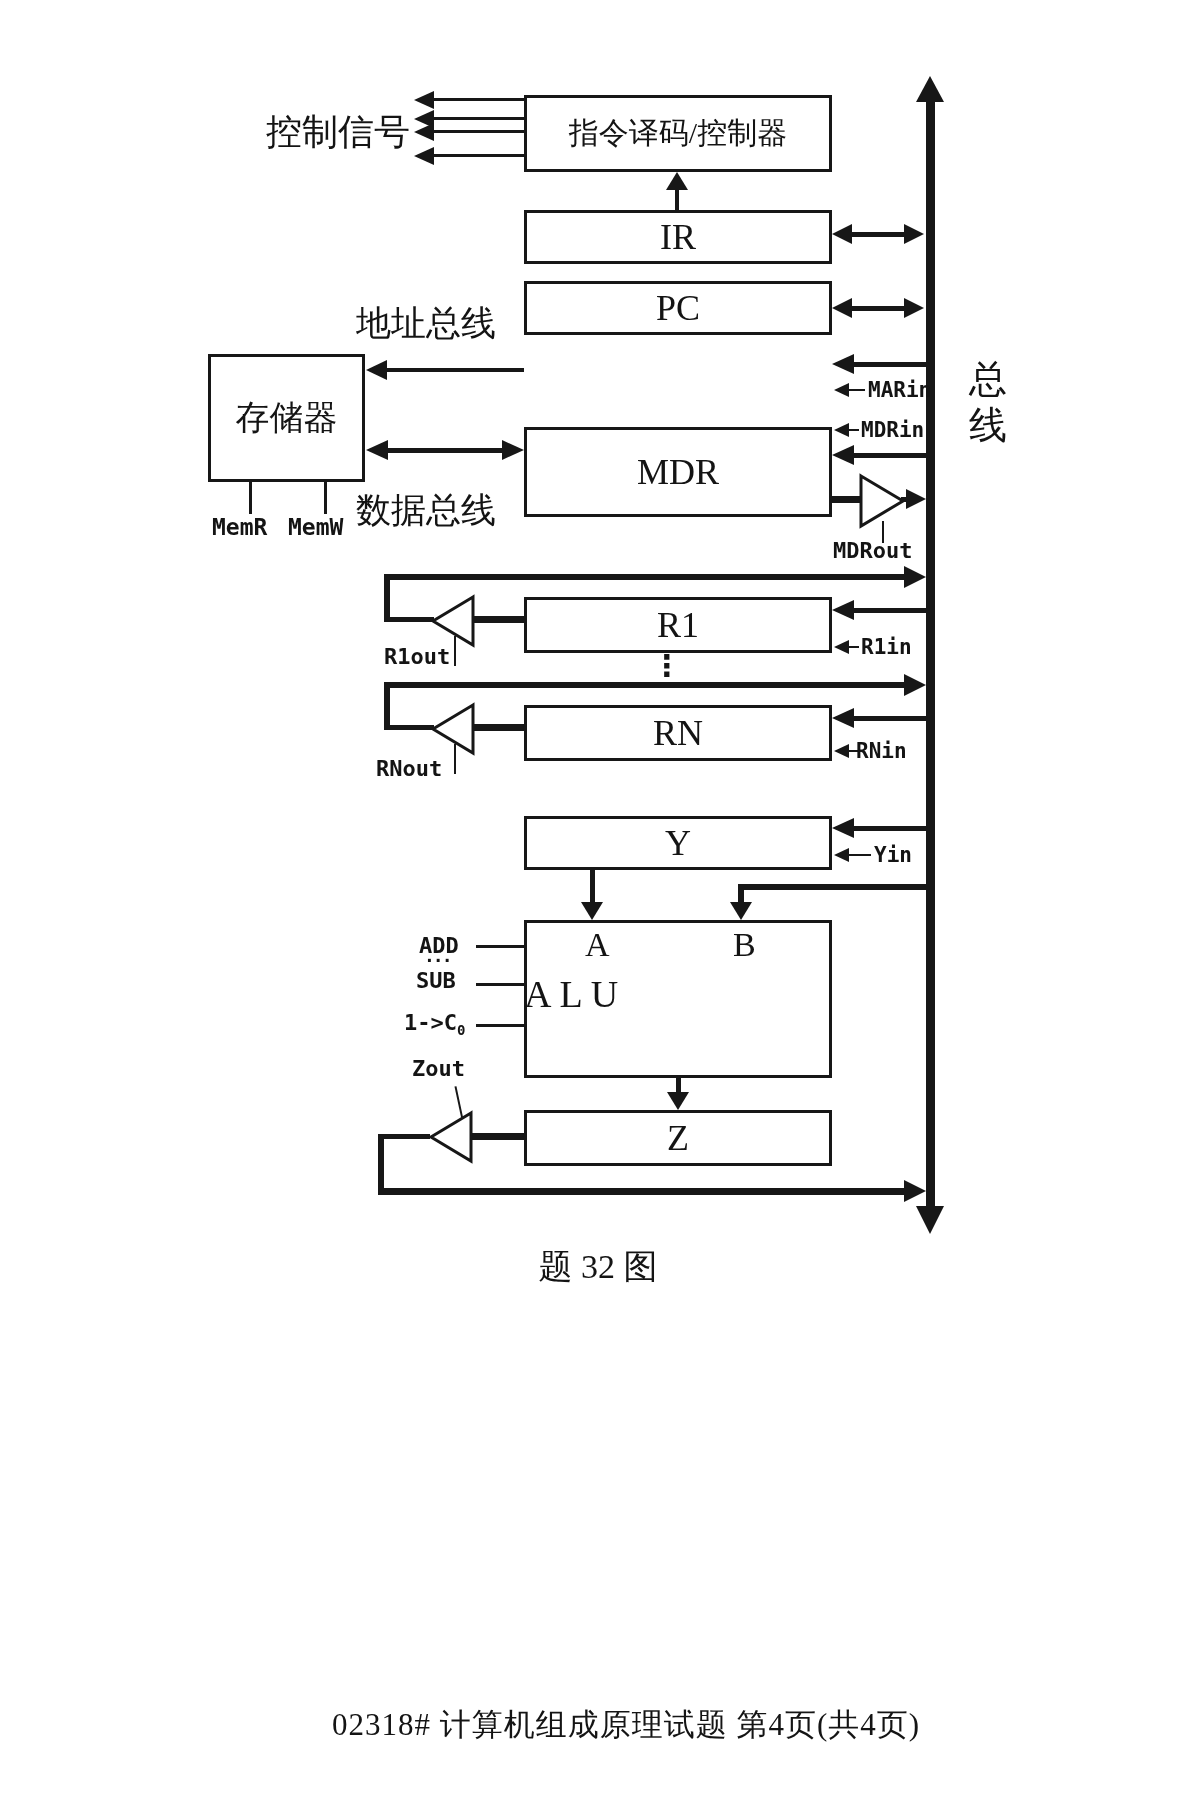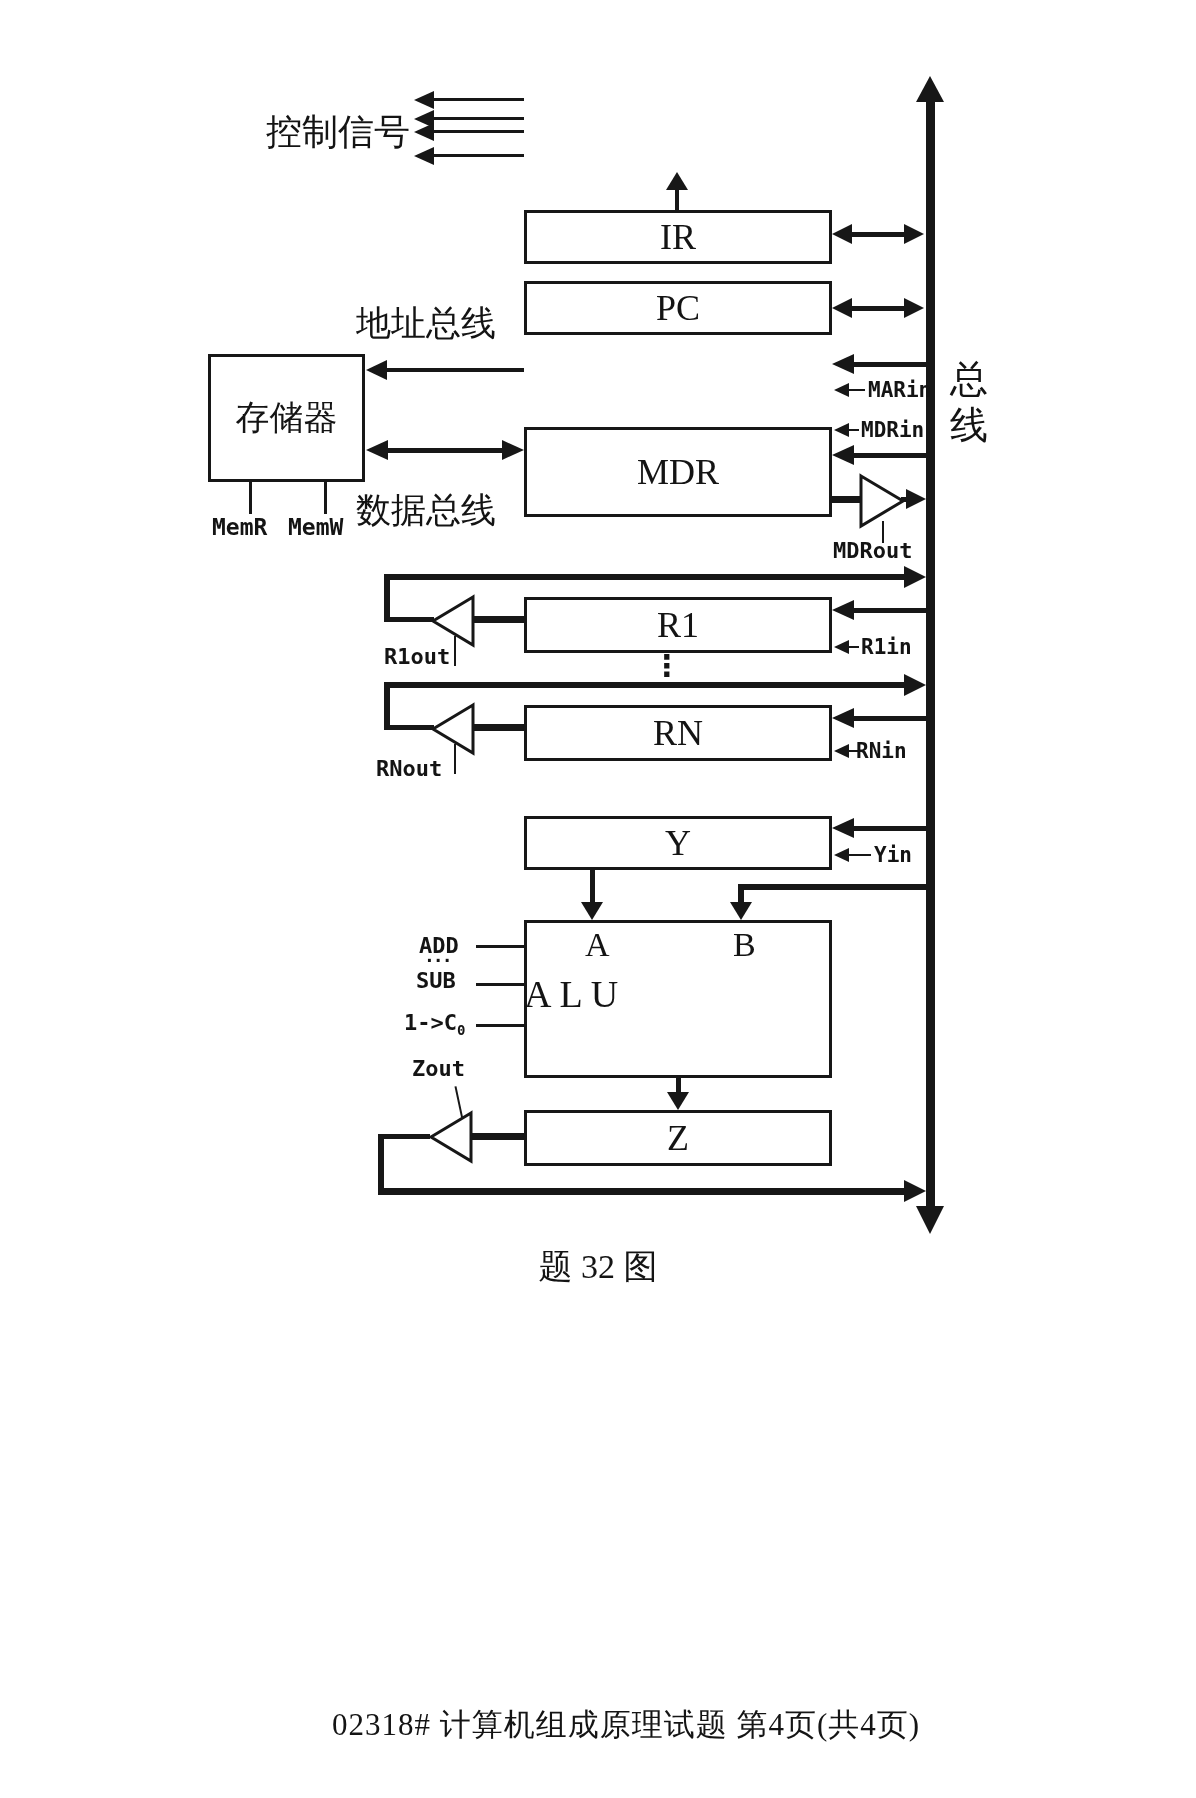--- a/index.html
+++ b/index.html
@@ -8,32 +8,33 @@
   .ln{position:absolute;background:#171717;}
   .box{position:absolute;border:3px solid #171717;background:#fff;display:flex;
        align-items:center;justify-content:center;font-family:"Liberation Serif",serif;
        color:#141414;}
   .lbl{position:absolute;white-space:nowrap;color:#141414;}
   .mono{font-family:"DejaVu Sans Mono","Liberation Mono",monospace;font-weight:bold;}
   .serif{font-family:"Liberation Serif",serif;}
   .ah{position:absolute;width:0;height:0;}
   .buf{position:absolute;line-height:0;}
   .cjkv{position:absolute;width:42px;word-break:break-all;font-size:38px;line-height:46px;
-        font-family:"Liberation Serif",serif;color:#141414;}
+        font-family:"Liberation Serif",serif;color:#141414;margin-left:19px;}
 </style>
 </head>
 <body>
 
 <div id="page">
 
   <div class="ln" style="left:926px;top:98px;width:9px;height:1110px"></div>
   <div class="ah" style="left:916px;top:76px;border-left:14px solid transparent;border-right:14px solid transparent;border-bottom:26px solid #171717"></div>
   <div class="ah" style="left:916px;top:1206px;border-left:14px solid transparent;border-right:14px solid transparent;border-top:28px solid #171717"></div>
   <div class="cjkv" style="left:950px;top:356px">总线</div>
 
+  <div class="box" style="left:524px;top:95px;width:302px;height:71px;font-size:30px">指令译码/控制器</div>
   <div class="ln" style="left:430px;top:98px;width:94px;height:3px"></div>
   <div class="ah" style="left:414px;top:91px;border-right:20px solid #171717;border-top:9px solid transparent;border-bottom:9px solid transparent"></div>
   <div class="ln" style="left:430px;top:117px;width:94px;height:3px"></div>
   <div class="ah" style="left:414px;top:110px;border-right:20px solid #171717;border-top:9px solid transparent;border-bottom:9px solid transparent"></div>
   <div class="ln" style="left:430px;top:130px;width:94px;height:3px"></div>
   <div class="ah" style="left:414px;top:123px;border-right:20px solid #171717;border-top:9px solid transparent;border-bottom:9px solid transparent"></div>
   <div class="ln" style="left:430px;top:154px;width:94px;height:3px"></div>
   <div class="ah" style="left:414px;top:147px;border-right:20px solid #171717;border-top:9px solid transparent;border-bottom:9px solid transparent"></div>
   <div class="lbl serif" style="left:266px;top:108px;font-size:36px">控制信号</div>
 

